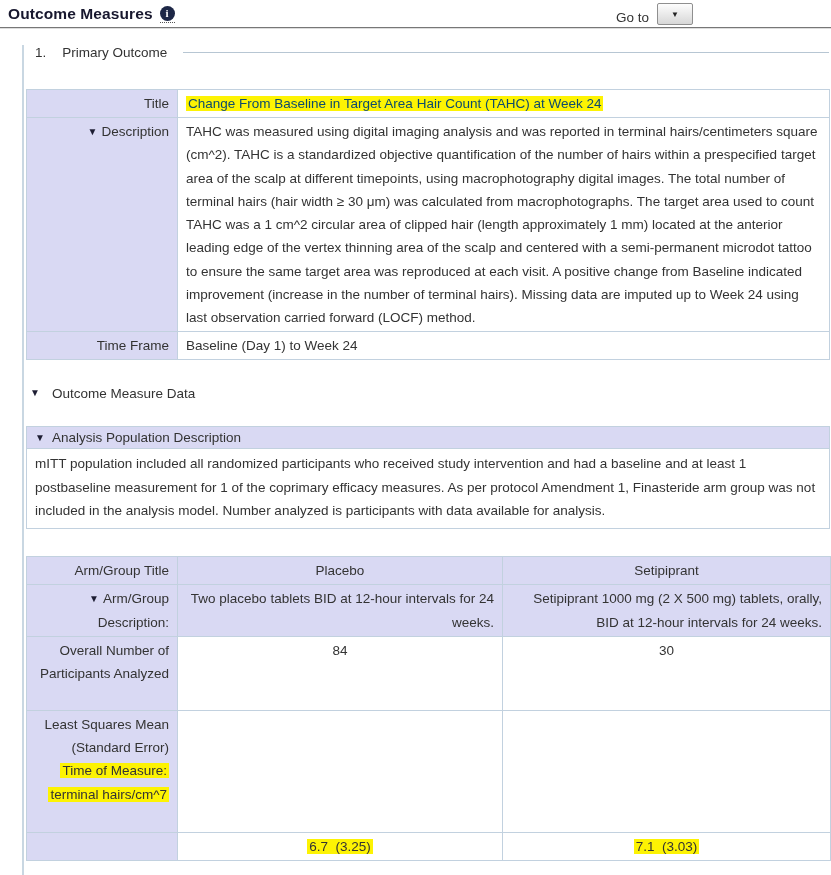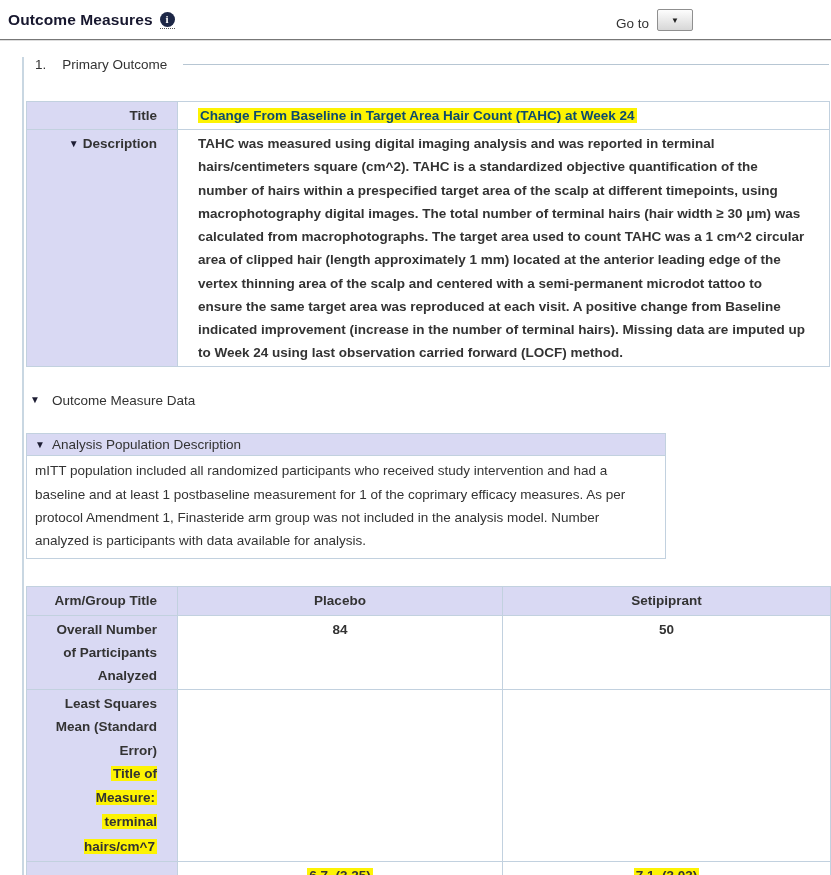--- a/index.html
+++ b/index.html
@@ -17,21 +17,21 @@
     height:875px;
     overflow:hidden;
   }
 
   
   .page-header{
     display:flex;align-items:center;
     padding:5px 10px 4px 8px;
     border-bottom:1px solid #777;
     box-shadow:0 1px 0 #ddd;
-    height:40px;
+    height:28px;
   }
   .page-title{
     font-weight:bold;font-size:15.5px;color:#17172e;letter-spacing:.1px;
   }
   .info-wrap{
     margin-left:7px;
     border-bottom:1px dotted #555;
     padding-bottom:1px;
     display:inline-flex;
   }
@@ -67,24 +67,23 @@
   }
   .legend-number{margin-right:16px;}
   .legend-line{
     flex:1;height:0;border-top:1px solid #b7c6d3;margin-left:16px;
   }
 
   
   table{border-collapse:collapse;table-layout:fixed;}
   td{
     border:1px solid var(--border_blue);
-    padding:2px 20px;
+    padding:2px 8px;
     vertical-align:top;
     line-height:1.72;
-    font-weight:bold;
   }
   td.lab{
     background:var(--lavender);
     text-align:right;
     color:#333;
   }
   .tri{
     font-size:10px;color:#1d1d33;
     display:inline-block;margin-right:4px;position:relative;top:-1px;
   }
@@ -98,21 +97,21 @@
   .row-h td{height:27px;}
 
   
   .omd-heading{
     margin:26px 0 0 5px;
     display:flex;align-items:center;gap:8px;
   }
 
   
   .apd-box{
-    width:640px;margin:25px 0 0 1px;
+    width:804px;margin:25px 0 0 1px;
     border:1px solid var(--border_blue);
   }
   .apd-header{
     background:var(--lavender);
     padding:3px 8px;
     border-bottom:1px solid var(--border_blue);
   }
   .apd-body{padding:3px 8px 6px 8px;line-height:1.72;}
 
   
@@ -152,20 +151,24 @@
   <table class="tbl-def">
     <tbody>
         <tr class="row-h">
       <td class="lab">Title</td>
       <td><span class="hl title-hl">Change From Baseline in Target Area Hair Count (TAHC) at Week 24</span></td>
     </tr>
     <tr>
       <td class="lab"><span class="tri">▼</span><span>Description</span></td>
       <td>TAHC was measured using digital imaging analysis and was reported in terminal hairs/centimeters square (cm^2). TAHC is a standardized objective quantification of the number of hairs within a prespecified target area of the scalp at different timepoints, using macrophotography digital images. The total number of terminal hairs (hair width ≥ 30 μm) was calculated from macrophotographs. The target area used to count TAHC was a 1 cm^2 circular area of clipped hair (length approximately 1 mm) located at the anterior leading edge of the vertex thinning area of the scalp and centered with a semi-permanent microdot tattoo to ensure the same target area was reproduced at each visit. A positive change from Baseline indicated improvement (increase in the number of terminal hairs). Missing data are imputed up to Week 24 using last observation carried forward (LOCF) method.</td>
     </tr>
+    <tr class="row-h">
+      <td class="lab">Time Frame</td>
+      <td>Baseline (Day 1) to Week 24</td>
+    </tr>
   </tbody>
     </table>
 
   <div class="omd-heading">
     <span class="tri">▼</span>
     <span>Outcome Measure Data</span>
   </div>
 
   <div class="apd-box">
     <div class="apd-header">
@@ -181,28 +184,33 @@
         <col style="width:325px">
         <col style="width:328px">
       </colgroup>
     <tbody>
         <tr class="row-h">
       <td class="lab">Arm/Group Title</td>
       <td class="lab ctr">Placebo</td>
       <td class="lab ctr">Setipiprant</td>
     </tr>
     <tr>
+      <td class="lab"><span class="tri">▼</span><span>Arm/Group Description:</span></td>
+      <td class="lab">Two placebo tablets BID at 12-hour intervals for 24 weeks.</td>
+      <td class="lab">Setipiprant 1000 mg (2 X 500 mg) tablets, orally, BID at 12-hour intervals for 24 weeks.</td>
+    </tr>
+    <tr>
       <td class="lab" style="height:74px">Overall Number of Participants Analyzed</td>
       <td class="ctr">84</td>
-      <td class="ctr">50</td>
+      <td class="ctr">30</td>
     </tr>
     <tr>
       <td class="lab" style="height:122px">
         <div>Least Squares Mean (Standard Error)</div>
-        <div class="unit-line"><span class="hl">Title of Measure:</span></div>
+        <div class="unit-line"><span class="hl">Time of Measure:</span></div>
         <div class="unit-line"><span class="hl">terminal hairs/cm^7</span></div>
       </td>
       <td></td>
       <td></td>
     </tr>
     <tr class="row-h">
       <td class="lab"></td>
       <td class="ctr"><span class="hl val">6.7  (3.25)</span></td>
       <td class="ctr"><span class="hl val">7.1  (3.03)</span></td>
     </tr>

